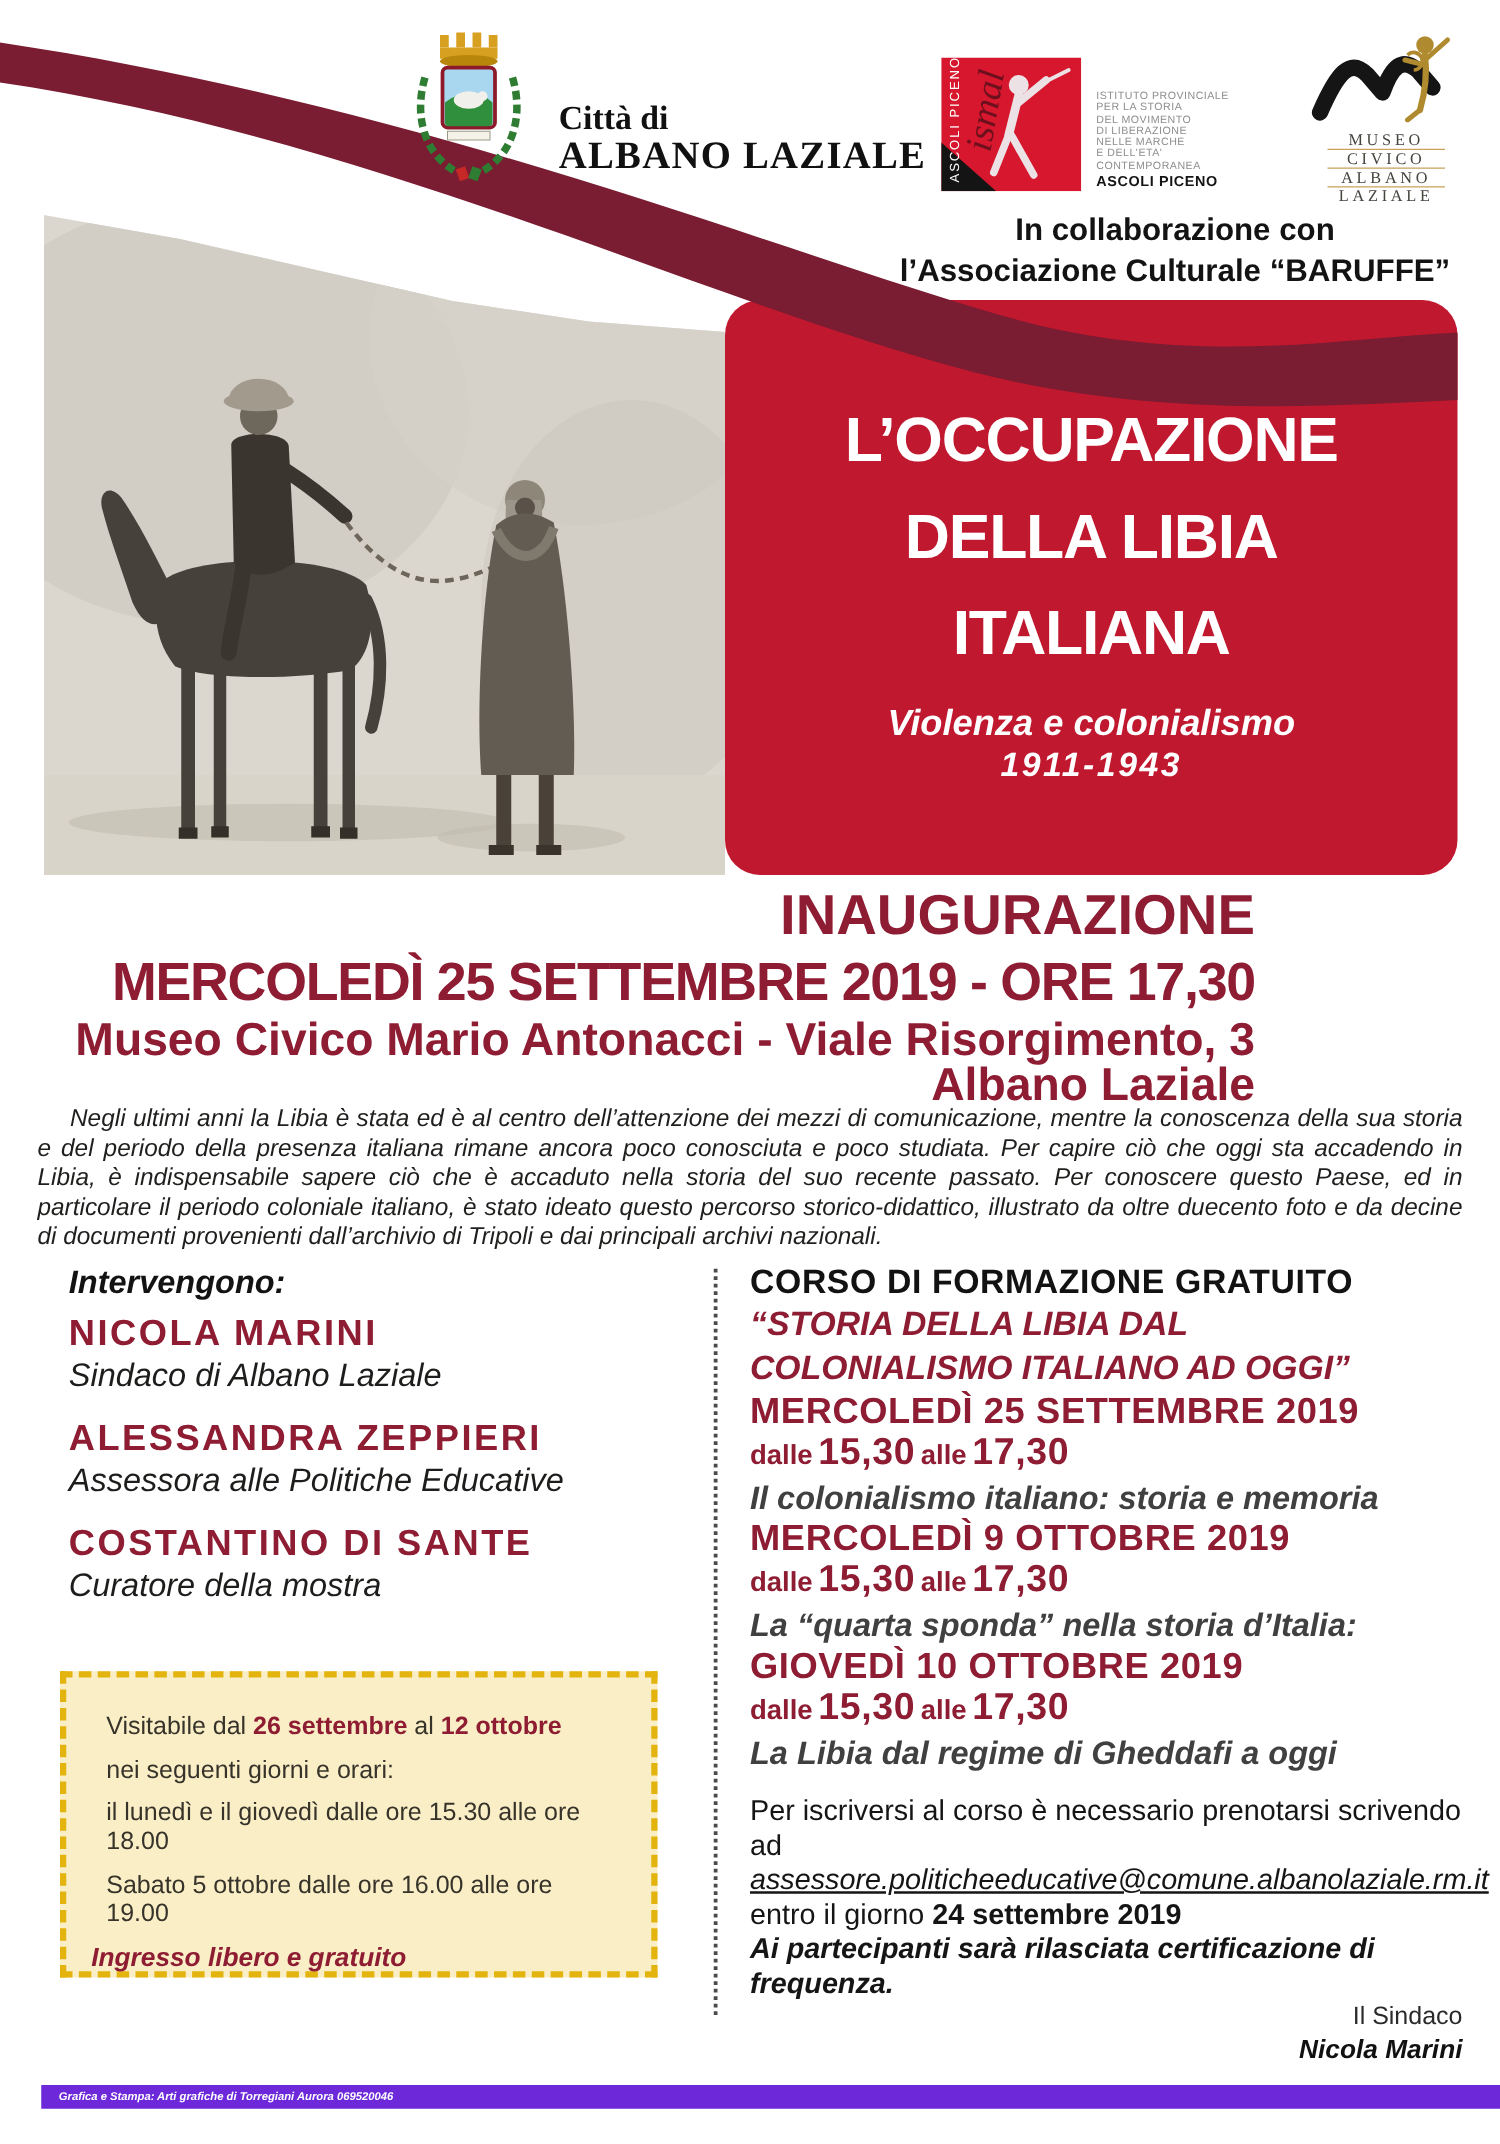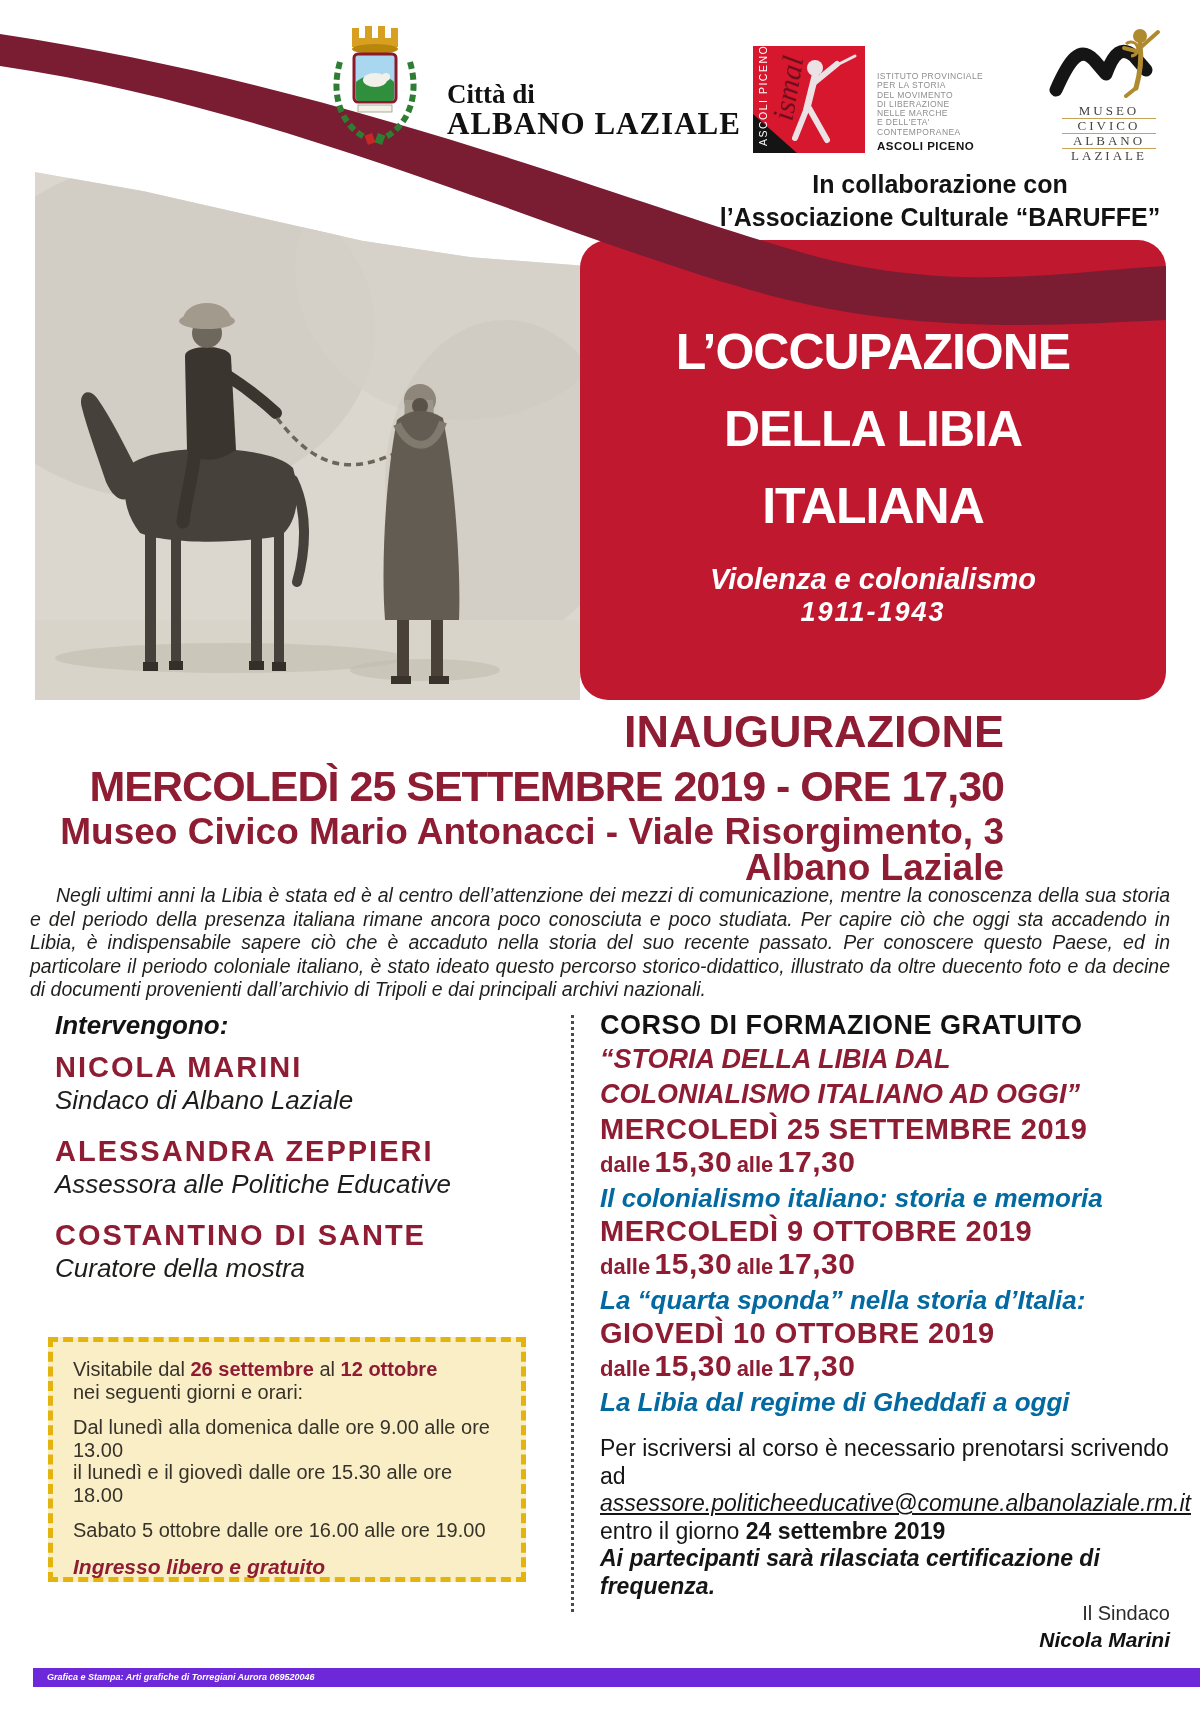--- a/index.html
+++ b/index.html
@@ -50,36 +50,36 @@
   .speakers{position:absolute;left:55px;top:1010px;width:480px;}
   .intervengono{font-size:26px;font-weight:bold;font-style:italic;color:#131313;margin-bottom:8px;}
   .speaker-name{font-size:29px;font-weight:bold;color:#8e1c32;letter-spacing:2px;line-height:36px;}
   .speaker-role{font-size:26px;font-style:italic;color:#1d1d1b;line-height:31px;margin-bottom:17px;}
   
   .visit-box{
     position:absolute;left:48px;top:1337px;width:478px;height:245px;box-sizing:border-box;
     background:#f9eec6;border:5px dashed #e4b40e;padding:16px 20px 0 20px;
     font-size:20px;line-height:22.5px;color:#37332a;
   }
-  .vb-line{margin:0;}
+  .vb-line{margin:12px;}
   .vb-gap{margin-top:13px;}
   .vb-date{font-weight:bold;color:#8e1c32;}
   .vb-free{margin:14px 0 0 0;font-size:21px;font-weight:bold;font-style:italic;color:#8e1c32;}
   
   .divider{position:absolute;left:571px;top:1015px;height:597px;width:0;border-left:3px dotted #4a4a4a;}
   
   .course{position:absolute;left:600px;top:1008px;width:578px;}
   .course-heading{font-size:27px;font-weight:bold;color:#121212;letter-spacing:.5px;line-height:34px;}
   .course-title{font-size:27px;font-weight:bold;font-style:italic;color:#8e1c32;line-height:35px;}
   .session{}
   .session-date{font-size:29px;font-weight:bold;color:#8e1c32;letter-spacing:.5px;line-height:34px;}
   .session-time{color:#8e1c32;line-height:32px;}
   .t-label{font-size:22px;font-weight:bold;}
   .t-val{font-size:30px;font-weight:bold;letter-spacing:.5px;}
-  .session-topic{font-size:26px;font-weight:bold;font-style:italic;color:#0369a1;line-height:31px;}
+  .session-topic{font-size:26px;font-weight:bold;font-style:italic;color:#404040;line-height:31px;}
   .enroll{margin-top:17px;font-size:23px;color:#151515;line-height:27.5px;}
   .enroll-email{font-style:italic;text-decoration:underline;}
   .enroll-bold{font-weight:bold;}
   .enroll-cert{font-weight:bold;font-style:italic;}
   
   .signature{position:absolute;left:840px;top:1600px;width:330px;text-align:right;}
   .sig-role{font-size:20px;color:#2a2a2a;line-height:26px;}
   .sig-name{font-size:21px;font-weight:bold;font-style:italic;color:#111;line-height:28px;}
   .footer-bar{
     position:absolute;left:33px;top:1668px;width:1167px;height:19px;background:#6d28d9;
@@ -250,21 +250,20 @@
     </div>
     <div>
       <div class="speaker-name">COSTANTINO DI SANTE</div>
       <div class="speaker-role">Curatore della mostra</div>
     </div>
   </div>
 
   <div class="visit-box">
     <p class="vb-line"><span>Visitabile dal </span><span class="vb-date">26 settembre</span><span> al </span><span class="vb-date">12 ottobre</span></p>
     <p class="vb-line">nei seguenti giorni e orari:</p>
-    <p class="vb-line vb-gap">Dal lunedì alla domenica dalle ore 9.00 alle ore 13.00</p>
     <p class="vb-line">il lunedì e il giovedì dalle ore 15.30 alle ore 18.00</p>
     <p class="vb-line vb-gap">Sabato 5 ottobre dalle ore 16.00 alle ore 19.00</p>
     <p class="vb-free">Ingresso libero e gratuito</p>
   </div>
 
   <div class="divider"></div>
 
   <div class="course">
     <div class="course-heading">CORSO DI FORMAZIONE GRATUITO</div>
     <div class="course-title">“STORIA DELLA LIBIA DAL</div>

